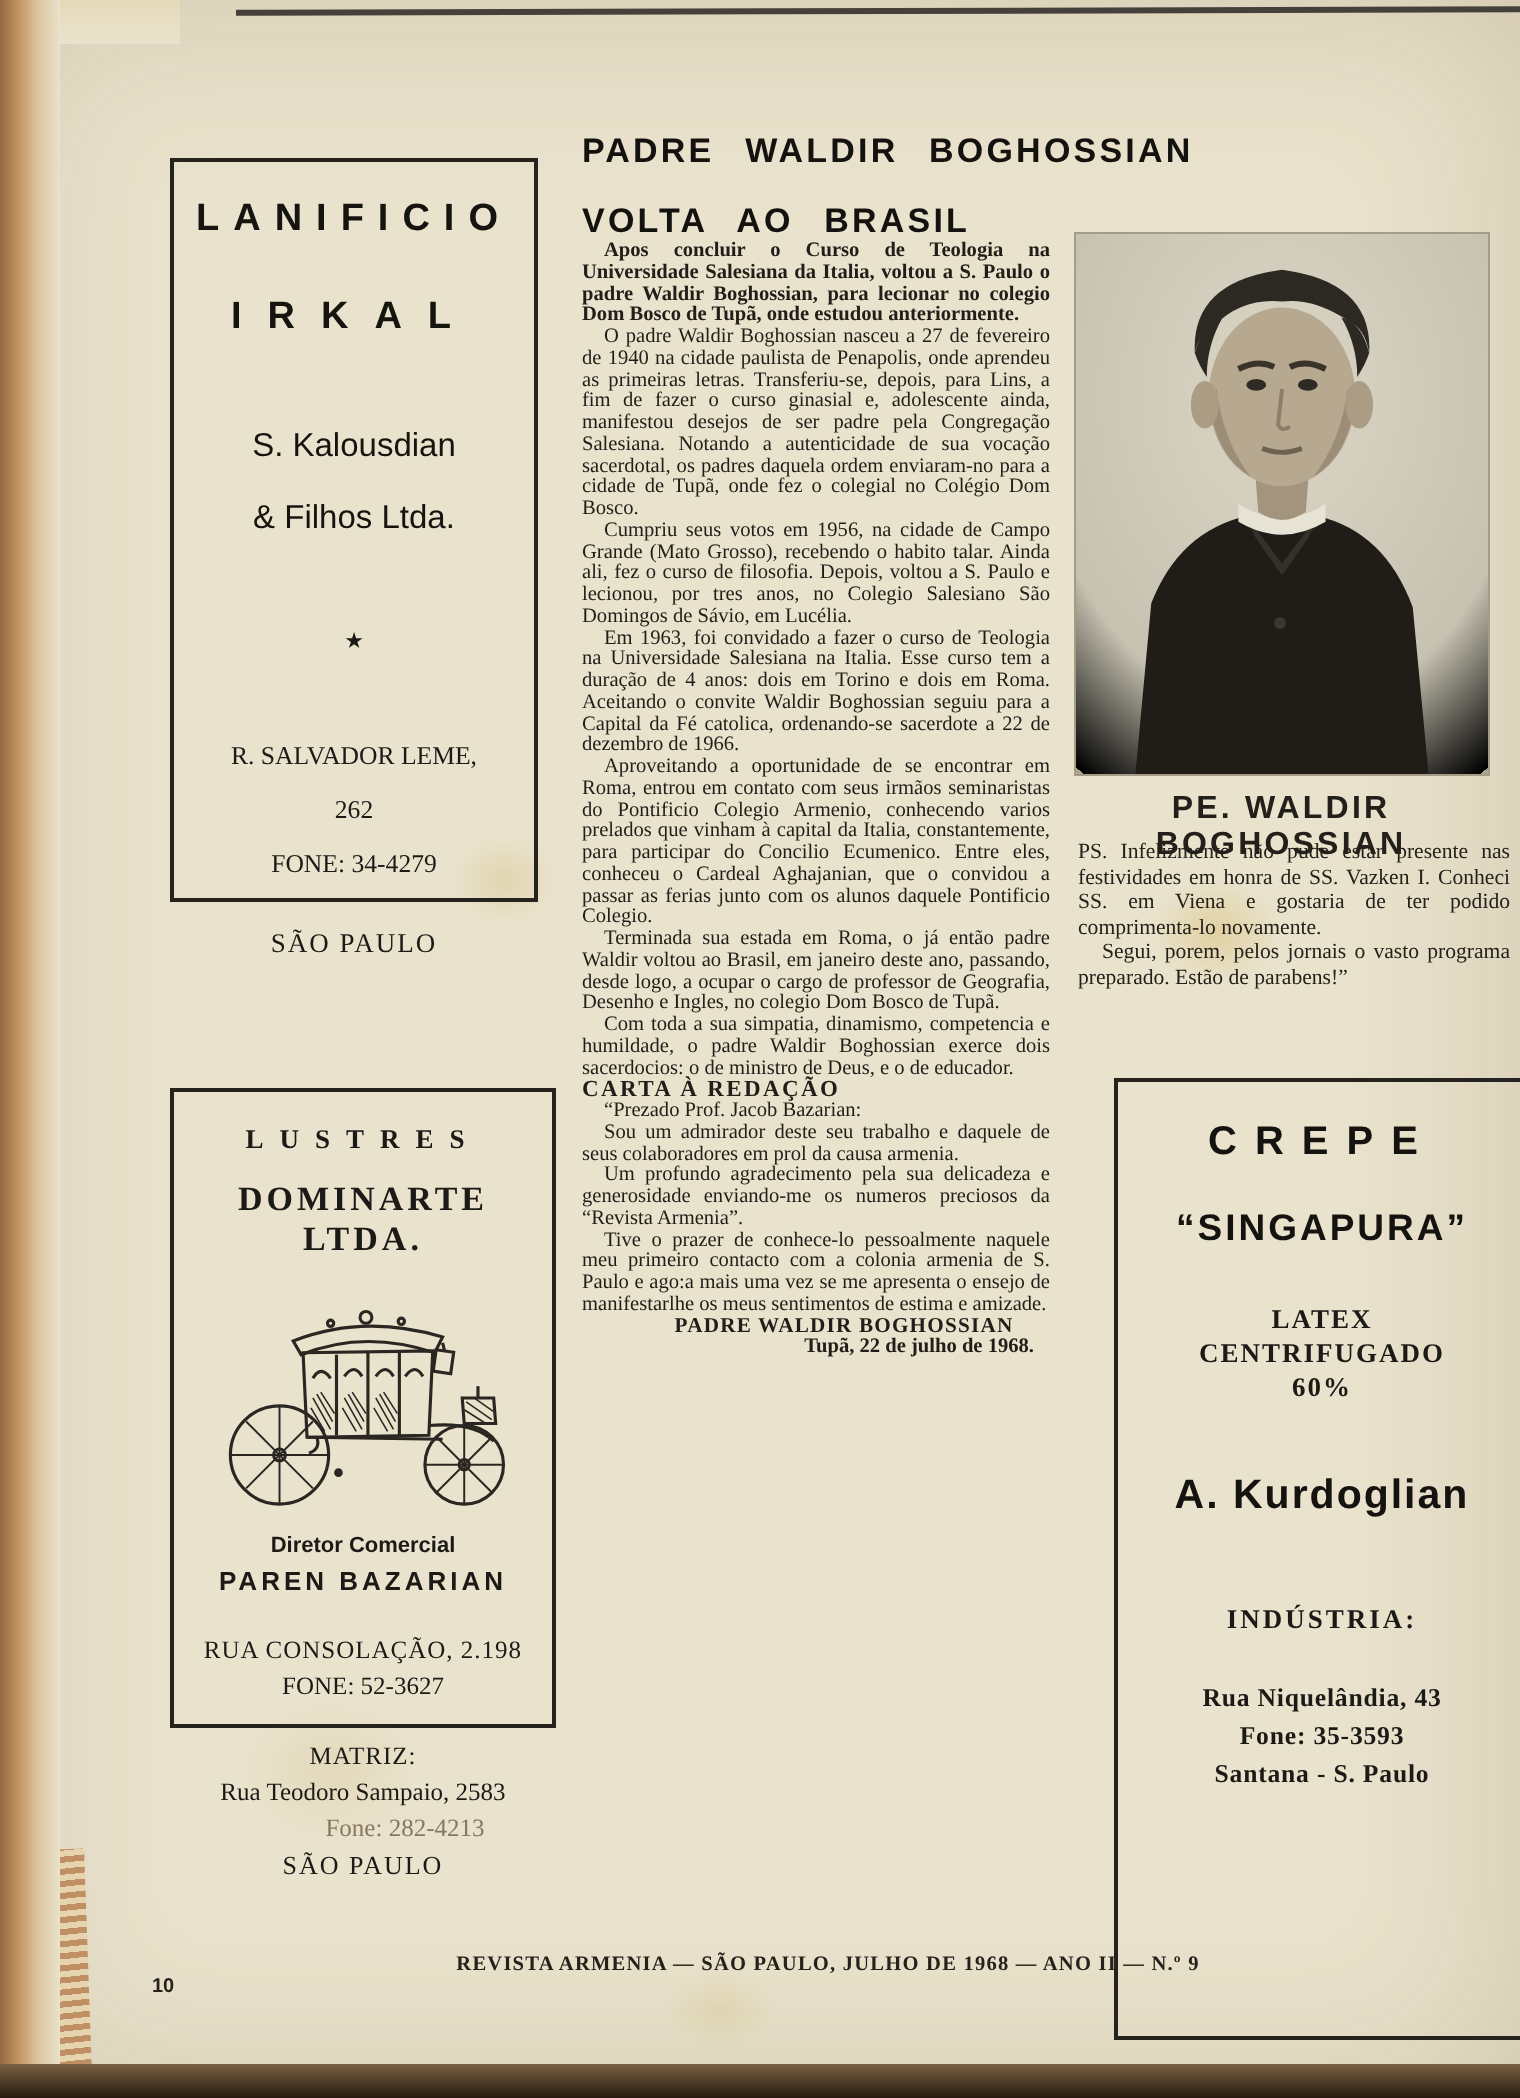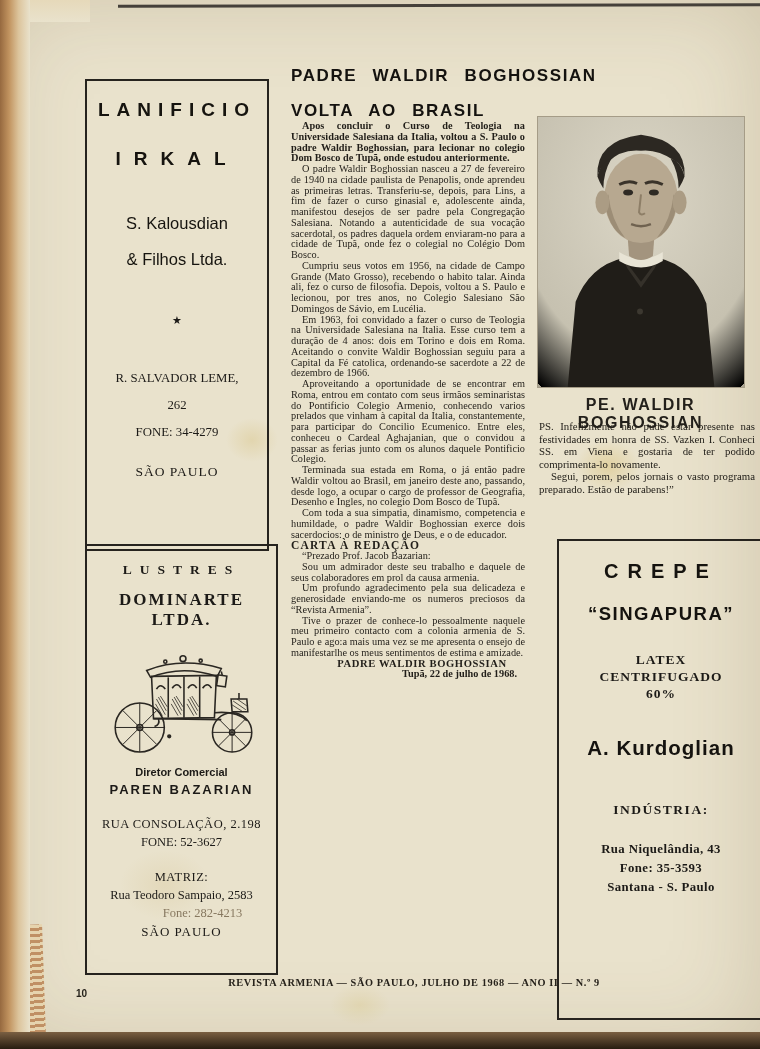--- a/index.html
+++ b/index.html
@@ -44,22 +44,22 @@
   .photo svg{display:block;width:100%;height:100%;}
   .photo-caption{position:absolute;left:533px;top:396px;width:215px;text-align:center;
         font-family:"Liberation Sans",sans-serif;font-weight:700;font-size:16px;letter-spacing:1.6px;color:#23201b;}
   .ps-block{position:absolute;left:539px;top:420px;width:216px;
         font-size:10.8px;line-height:12.6px;text-align:justify;color:#24211b;}
   .ps-block p{margin:0;text-indent:0;}
   .ps-block p + p{text-indent:12px;}
 
   
   .adbox{position:absolute;border:2px solid #26231e;box-sizing:border-box;text-align:center;}
-  .adbox.lanificio{left:85px;top:79px;width:184px;height:472px;}
-  .adbox.dominarte{left:85px;top:544px;width:193px;height:431px;}
+  .adbox.lanificio{left:85px;top:79px;width:184px;height:372px;}
+  .adbox.dominarte{left:85px;top:544px;width:193px;height:320px;}
   .adbox.kurdoglian{left:557px;top:539px;width:208px;height:481px;}
 
   .lan-title{font-family:"Liberation Sans",sans-serif;font-weight:700;font-size:19px;color:#16140f;}
   .lan-line1{margin-top:18px;letter-spacing:7px;}
   .lan-line2{margin-top:27px;letter-spacing:13px;}
   .lan-sub{font-family:"Liberation Sans",sans-serif;font-weight:400;font-size:16.5px;color:#16140f;}
   .lan-sub1{margin-top:44px;}
   .lan-sub2{margin-top:17px;}
   .lan-star{margin-top:45px;font-size:11px;}
   .lan-addr{font-size:12.8px;margin-top:38px;line-height:27px;}

